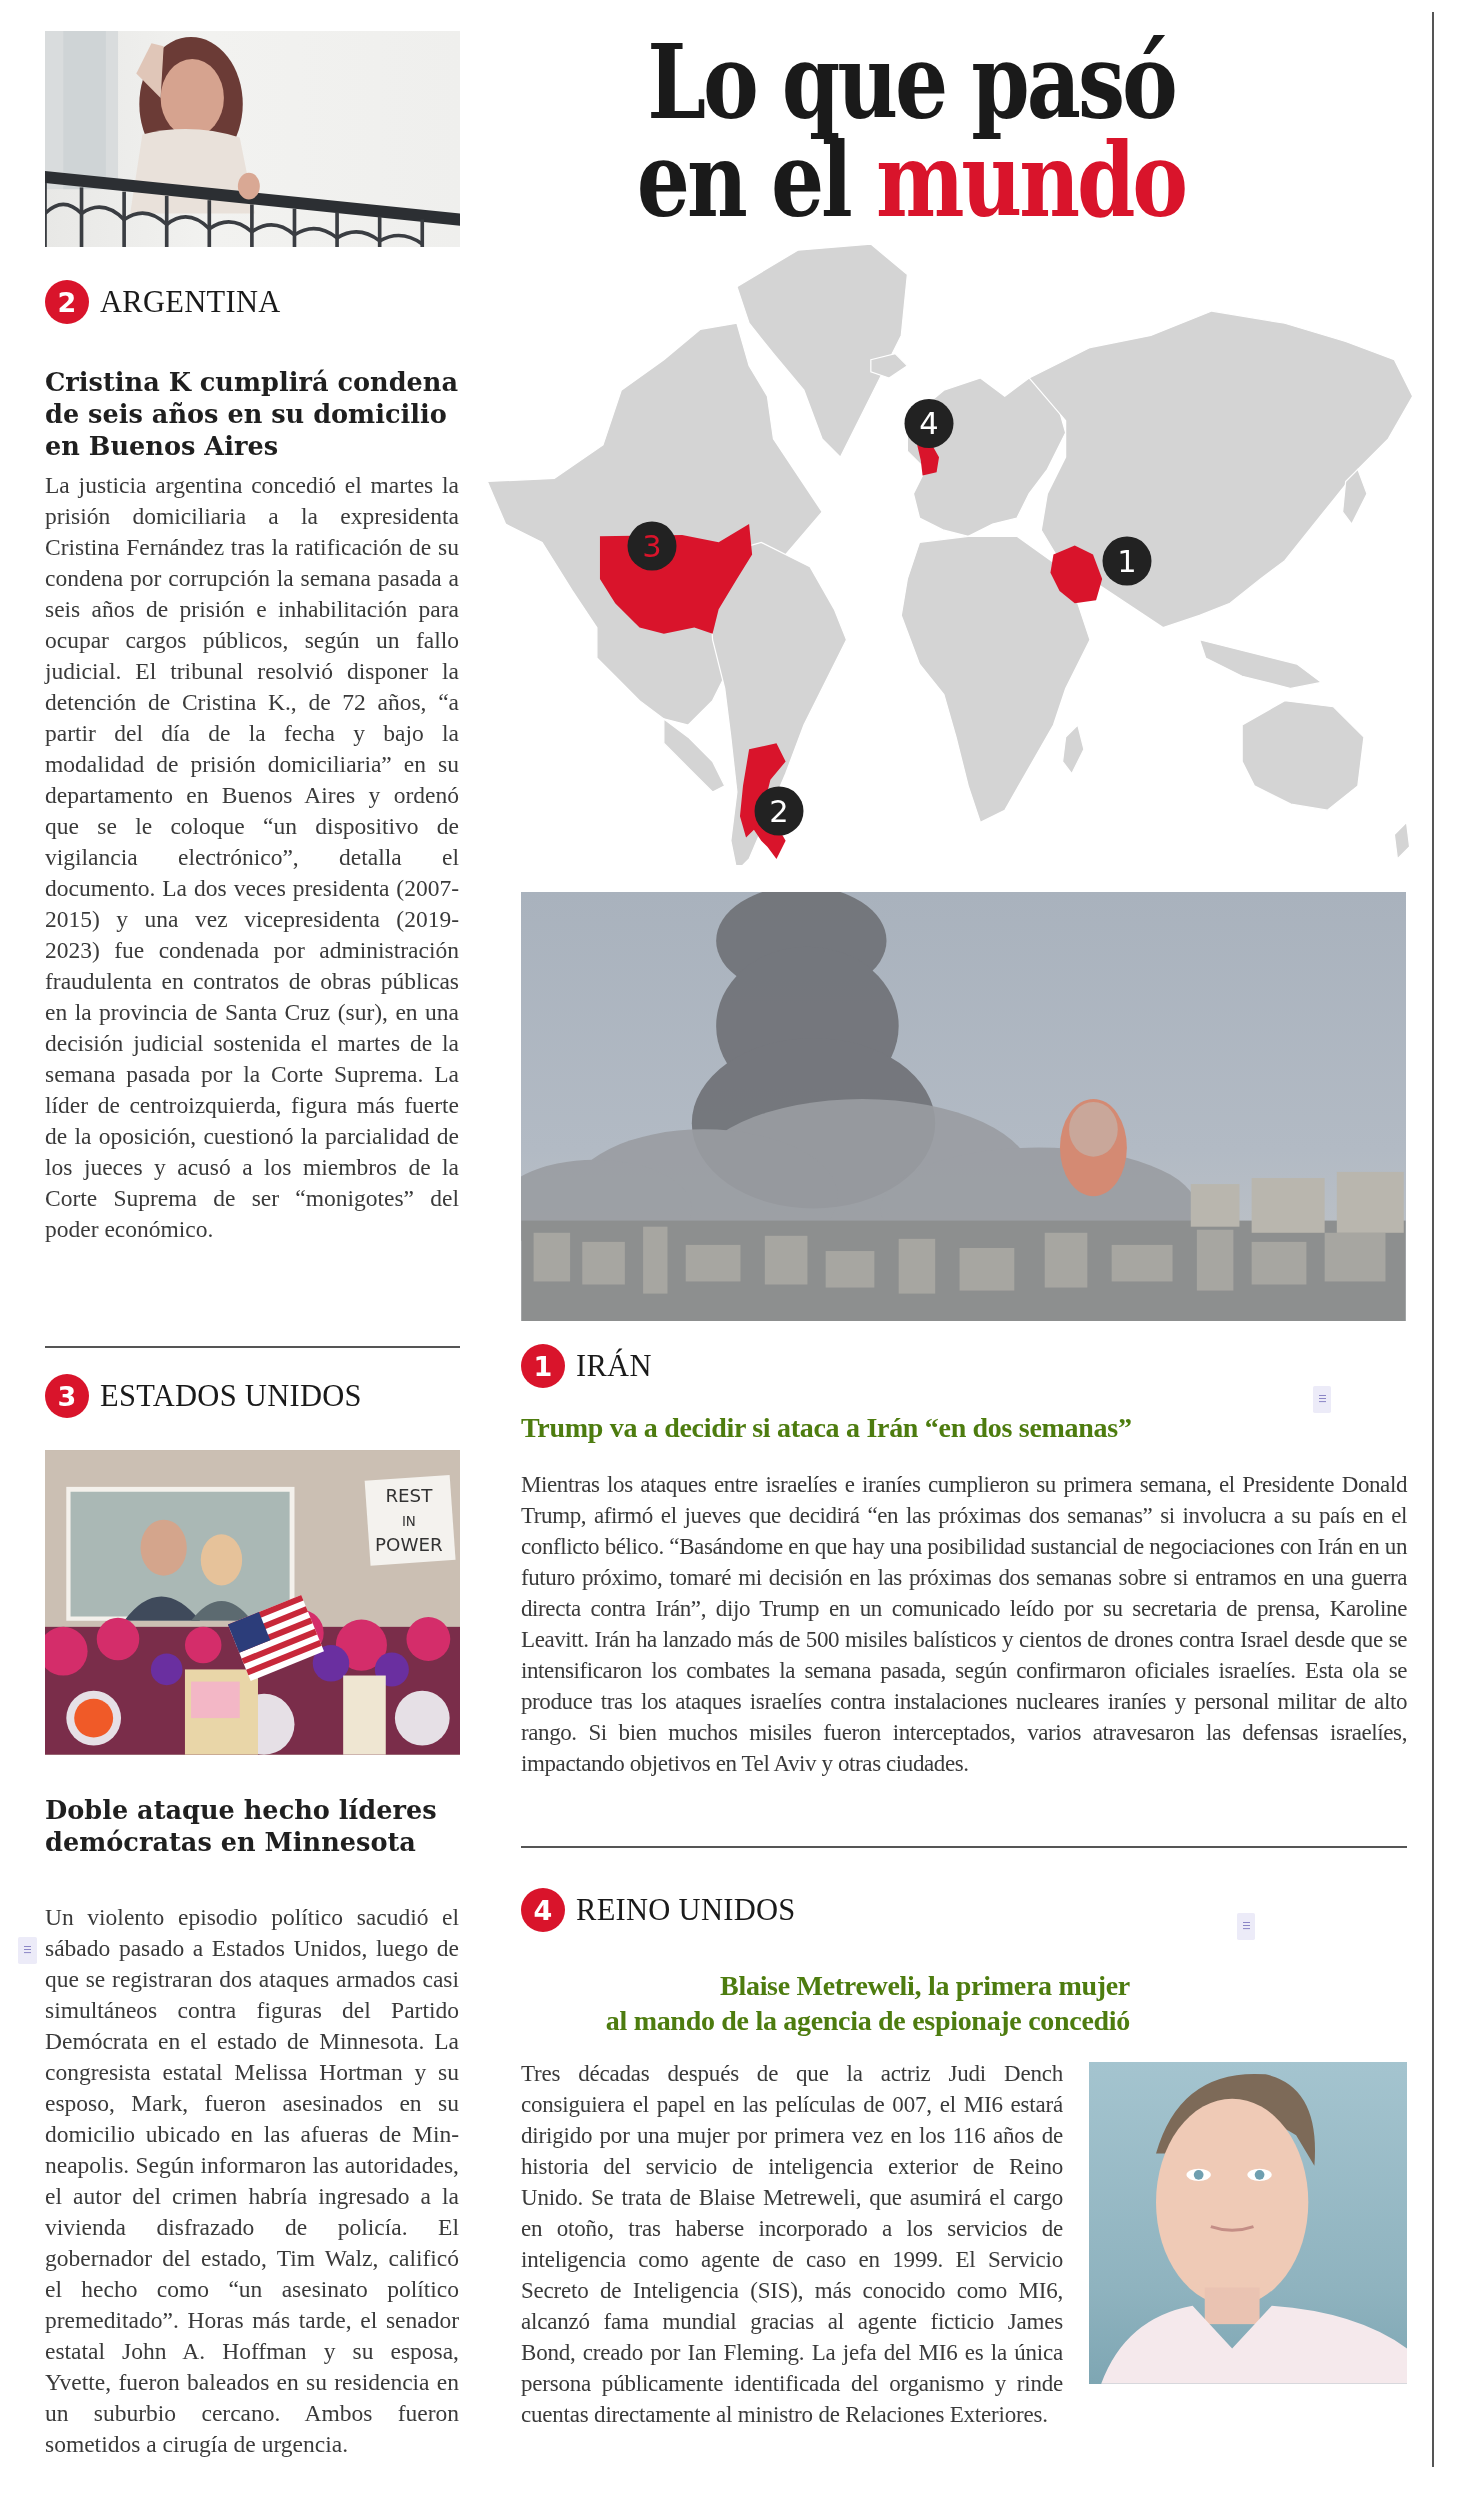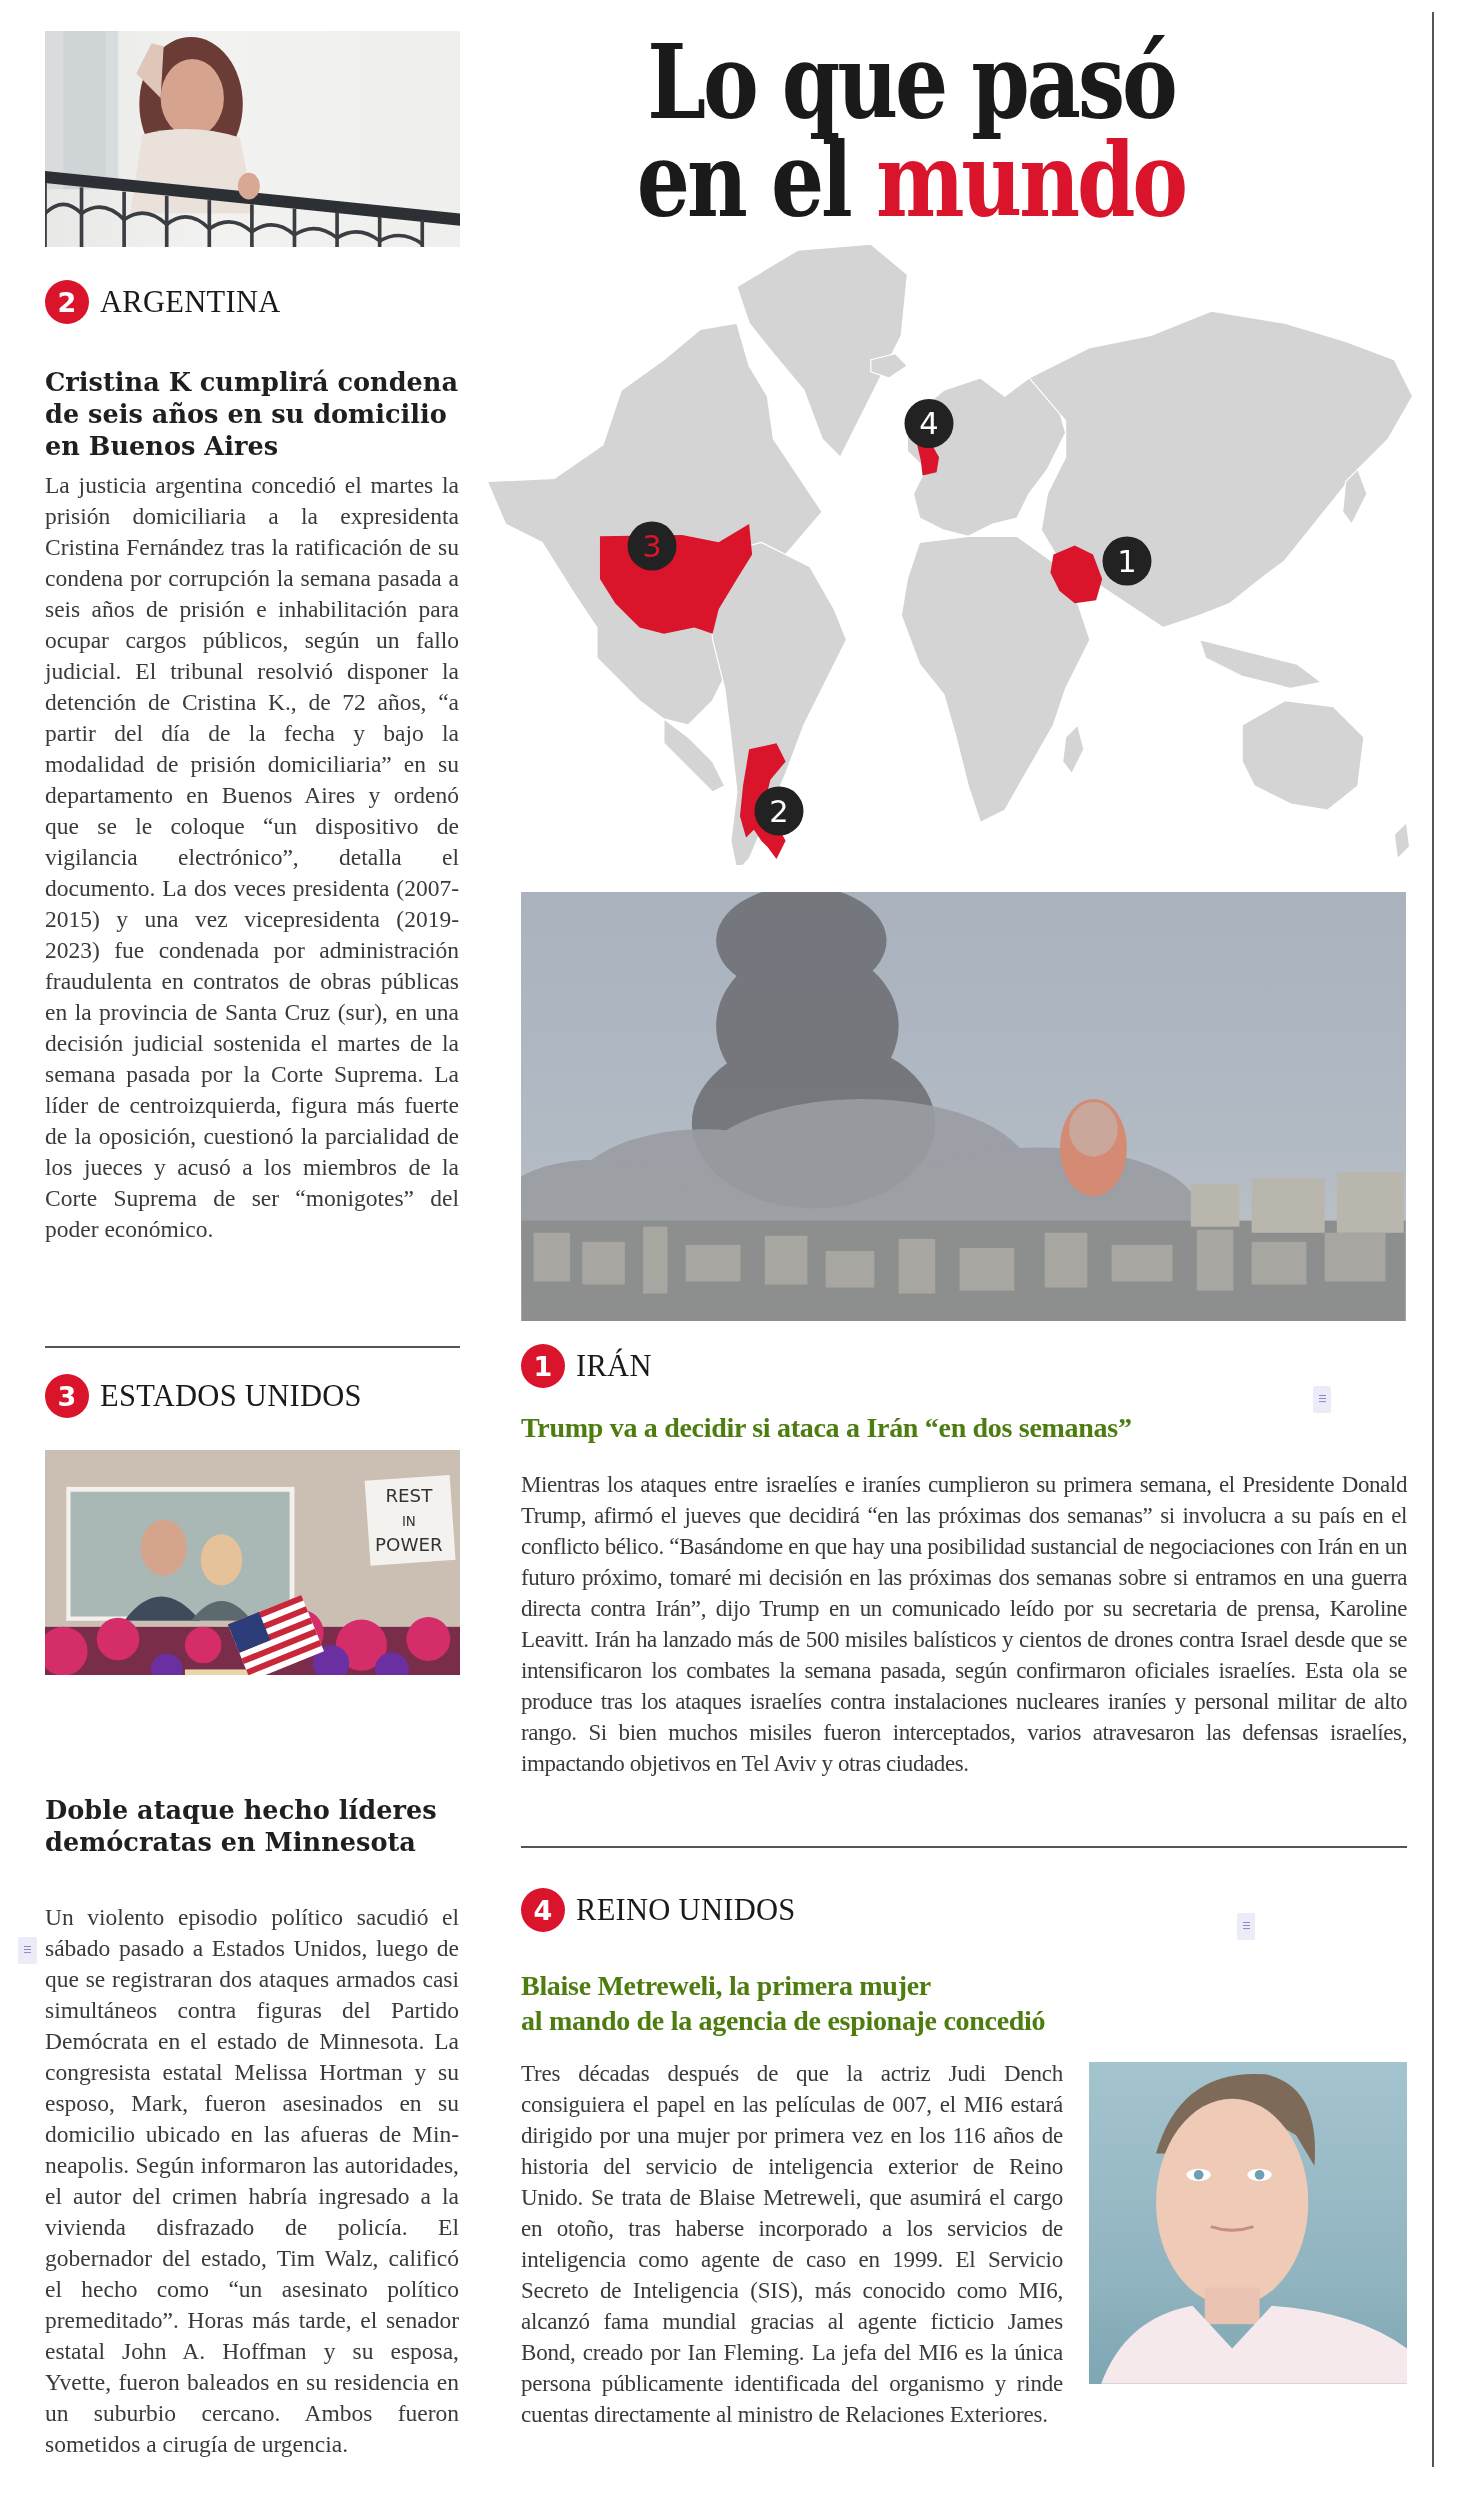--- a/index.html
+++ b/index.html
@@ -59,21 +59,21 @@
 
 <div class="body-text" style="left:45px; top:470px; width:414px;">La justicia argentina concedió el martes la prisión domiciliaria a la expresidenta Cristina Fernández tras la ratificación de su condena por corrupción la se­mana pasada a seis años de prisión e inhabilitación para ocupar cargos pú­blicos, según un fallo judicial. El tri­bunal resolvió disponer la detención de Cristina K., de 72 años, “a partir del día de la fecha y bajo la modalidad de prisión domiciliaria” en su departa­mento en Buenos Aires y ordenó que se le coloque “un dispositivo de vigilan­cia electrónico”, detalla el documento. La dos veces presidenta (2007-2015) y una vez vicepresidenta (2019-2023) fue condenada por administración fraudu­lenta en contratos de obras públicas en la provincia de Santa Cruz (sur), en una decisión judicial sostenida el martes de la semana pasada por la Corte Supre­ma. La líder de centroizquierda, figura más fuerte de la oposición, cuestionó la parcialidad de los jueces y acusó a los miembros de la Corte Suprema de ser “monigotes” del poder económico.</div>
 
 <div class="hr" style="left:45px; top:1346px; width:415px;"></div>
 
 <div class="section-label" style="left:45px; top:1374px;">
   <span class="badge">3</span>
   <span>ESTADOS UNIDOS</span>
 </div>
 
-<div class="photo" style="left:45px; top:1450px; width:415px; height:225px; background:#c9bdb0;">
+<div class="photo" style="left:45px; top:1450px; width:415px; height:305px; background:#c9bdb0;">
   <svg width="415" height="305" viewBox="0 0 682 500">
     <rect width="682" height="500" fill="#cbbfb3"></rect>
     <rect x="35" y="60" width="375" height="220" fill="#f4f1ec"></rect>
     <rect x="42" y="68" width="360" height="205" fill="#aab8b5"></rect>
     <ellipse cx="195" cy="160" rx="38" ry="46" fill="#d4a58c"></ellipse>
     <path d="M130 280 Q190 200 255 280 Z" fill="#3f4a5b"></path>
     <ellipse cx="290" cy="180" rx="34" ry="42" fill="#e6c29a"></ellipse>
     <path d="M240 280 Q290 215 340 280 Z" fill="#5c6a70"></path>
     <rect x="530" y="45" width="140" height="140" fill="#f4f2ee" transform="rotate(-4 600 115)"></rect>
     <text x="598" y="85" text-anchor="middle" font-family="DejaVu Sans, sans-serif" font-size="30" fill="#333">REST</text>
@@ -228,21 +228,21 @@
 
 <div class="hr" style="left:521px; top:1846px; width:886px;"></div>
 
 <div class="section-label" style="left:521px; top:1888px;">
   <span class="badge">4</span>
   <span>REINO UNIDOS</span>
 </div>
 
 <div class="note-tag" style="left:1237px; top:1913px;"></div>
 
-<div class="headline-cond" style="left:521px; top:1968px; width:609px;">
+<div class="headline-cond" style="left:521px; top:1968px; width:609px;text-align:right;">
   <div>Blaise Metreweli, la primera mujer</div>
   <div>al mando de la agencia de espionaje concedió</div>
 </div>
 
 <div class="body-text" style="left:521px; top:2058px; width:542px; font-size:23px; letter-spacing:-0.2px;">Tres décadas después de que la actriz Judi Dench consiguiera el papel en las películas de 007, el MI6 estará dirigido por una mujer por primera vez en los 116 años de historia del servicio de inteligencia exte­rior de Reino Unido. Se trata de Blaise Metreweli, que asumirá el cargo en otoño, tras haberse incorporado a los servicios de inteligencia como agente de caso en 1999. El Servicio Secreto de Inteligencia (SIS), más conocido como MI6, alcanzó fama mundial gracias al agente ficticio James Bond, creado por Ian Fleming. La jefa del MI6 es la única persona públicamente identificada del organismo y rinde cuentas directa­mente al ministro de Relaciones Exteriores.</div>
 
 <div class="photo" style="left:1089px; top:2062px; width:318px; height:322px; background:linear-gradient(180deg,#a4c4cf 0%,#8fb3bf 70%,#7ea6b3 100%);">
   <svg width="318" height="322" viewBox="0 0 522 528">
     <path d="M110 150 Q150 10 290 20 Q380 40 370 170 L340 120 Q250 60 140 150 Z" fill="#7d6a58"></path>
     <ellipse cx="235" cy="230" rx="125" ry="170" fill="#efcab6"></ellipse>

